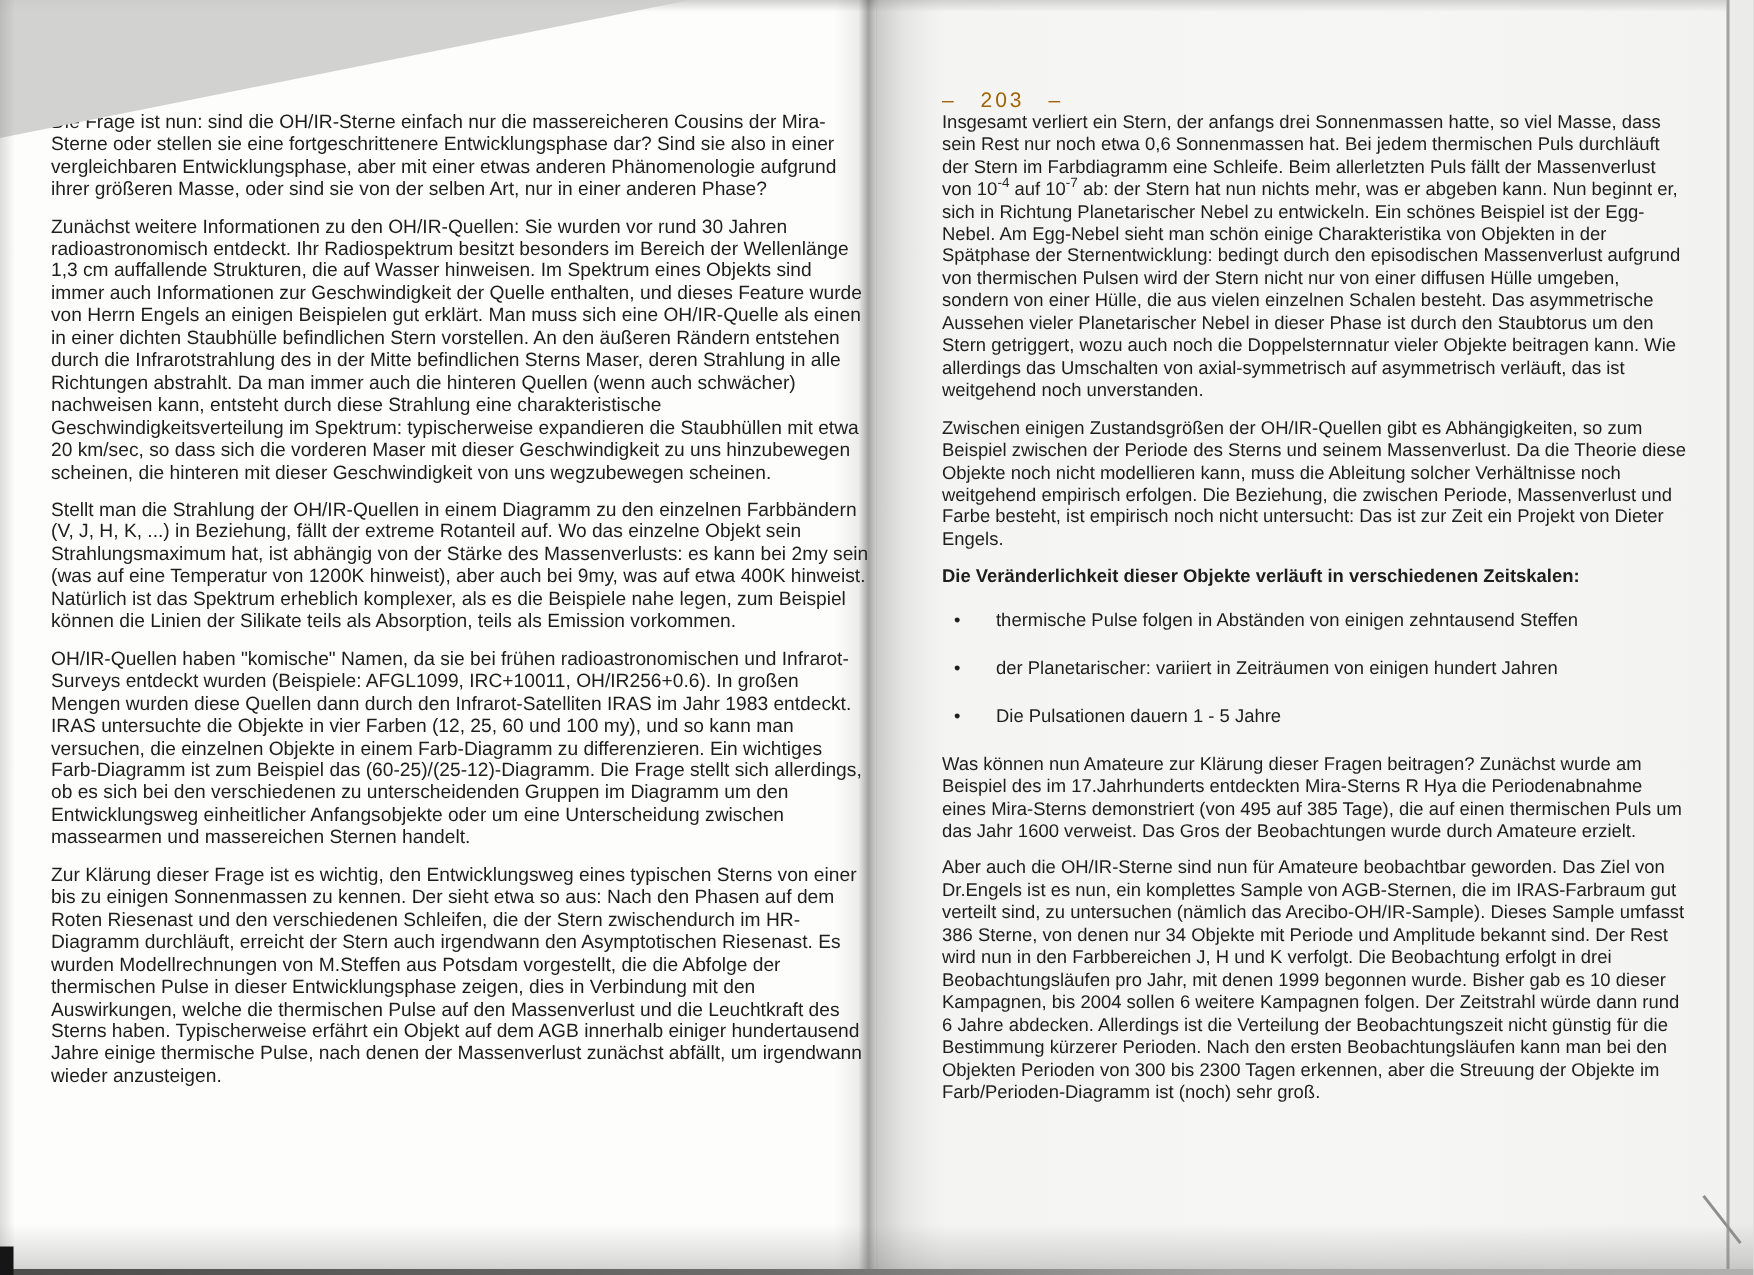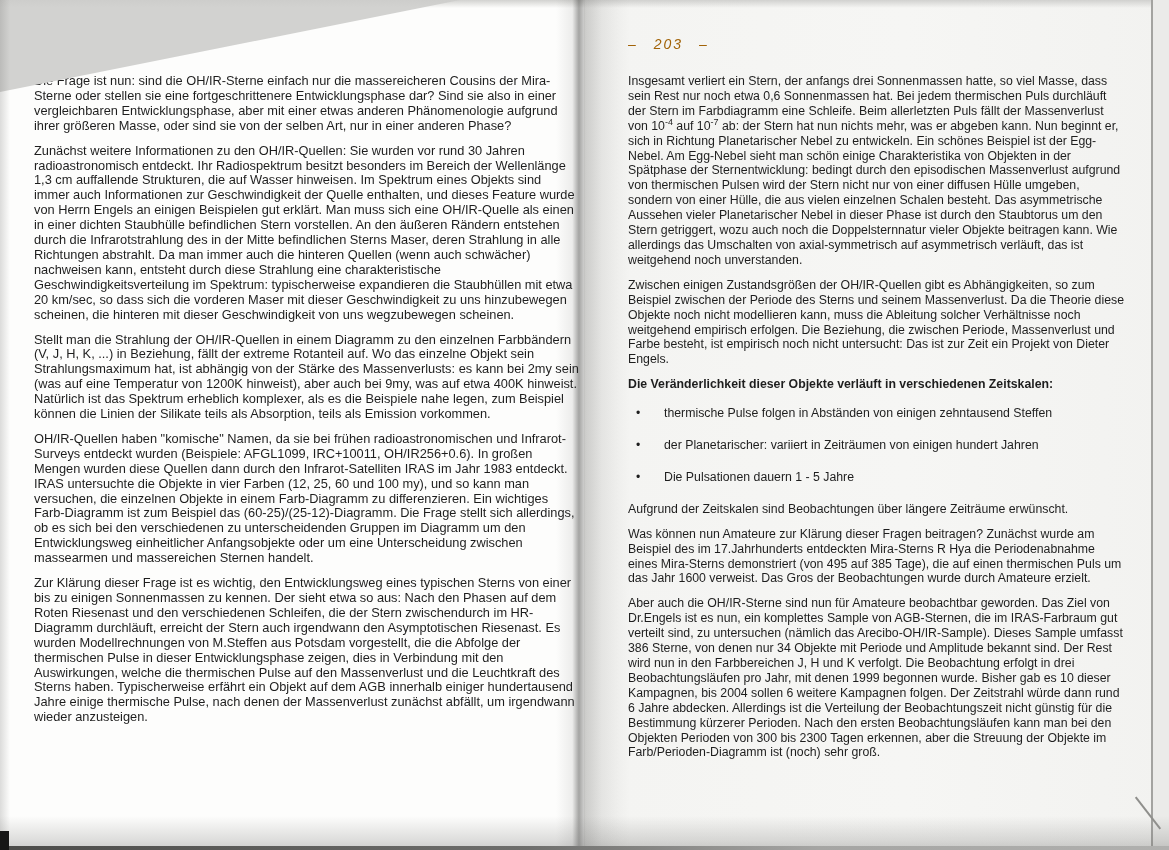--- a/index.html
+++ b/index.html
@@ -76,21 +76,21 @@
   
   .page-number {
     position: absolute;
     font-size: 14px;
     color: #a16207;
     letter-spacing: 2px;
     word-spacing: 10px;
     text-align: left;
   }
   .page-number.left { left: 34px; top: 42px; width: 440px; }
-  .page-number.right { left: 628px; top: 36px; width: 440px; font-style: italic; }
+  .page-number.right { left: 628px; top: 58px; width: 440px; }
   .text-col {
     position: absolute;
     color: #1e1e1e;
     text-align: left;
   }
   .text-col.left {
     left: 34px; top: 74px; width: 545px;
     font-size: 12.8px; line-height: 14.9px;
   }
   .text-col.right {
@@ -140,21 +140,20 @@
       <span class="bullet-text">thermische Pulse folgen in Abständen von einigen zehntausend Steffen</span>
     </div>
     <div class="bullet-row">
       <span class="bullet-glyph">•</span>
       <span class="bullet-text">der Planetarischer: variiert in Zeiträumen von einigen hundert Jahren</span>
     </div>
     <div class="bullet-row">
       <span class="bullet-glyph">•</span>
       <span class="bullet-text">Die Pulsationen dauern 1 - 5 Jahre</span>
     </div>
-    <p>Aufgrund der Zeitskalen sind Beobachtungen über längere Zeiträume erwünscht.</p>
     <p>Was können nun Amateure zur Klärung dieser Fragen beitragen? Zunächst wurde am Beispiel des im 17.Jahrhunderts entdeckten Mira-Sterns R Hya die Periodenabnahme eines Mira-Sterns demonstriert (von 495 auf 385 Tage), die auf einen thermischen Puls um das Jahr 1600 verweist. Das Gros der Beobachtungen wurde durch Amateure erzielt.</p>
     <p>Aber auch die OH/IR-Sterne sind nun für Amateure beobachtbar geworden. Das Ziel von Dr.Engels ist es nun, ein komplettes Sample von AGB-Sternen, die im IRAS-Farbraum gut verteilt sind, zu untersuchen (nämlich das Arecibo-OH/IR-Sample). Dieses Sample umfasst 386 Sterne, von denen nur 34 Objekte mit Periode und Amplitude bekannt sind. Der Rest wird nun in den Farbbereichen J, H und K verfolgt. Die Beobachtung erfolgt in drei Beobachtungsläufen pro Jahr, mit denen 1999 begonnen wurde. Bisher gab es 10 dieser Kampagnen, bis 2004 sollen 6 weitere Kampagnen folgen. Der Zeitstrahl würde dann rund 6 Jahre abdecken. Allerdings ist die Verteilung der Beobachtungszeit nicht günstig für die Bestimmung kürzerer Perioden. Nach den ersten Beobachtungsläufen kann man bei den Objekten Perioden von 300 bis 2300 Tagen erkennen, aber die Streuung der Objekte im Farb/Perioden-Diagramm ist (noch) sehr groß.</p>
   </div>
 
   <div class="top-left-wedge"></div>
   <div class="top-edge"></div>
   <div class="left-edge"></div>
   <div class="gutter-shadow"></div>
   <div class="right-edge"></div>
   <div class="bottom-shade"></div>

